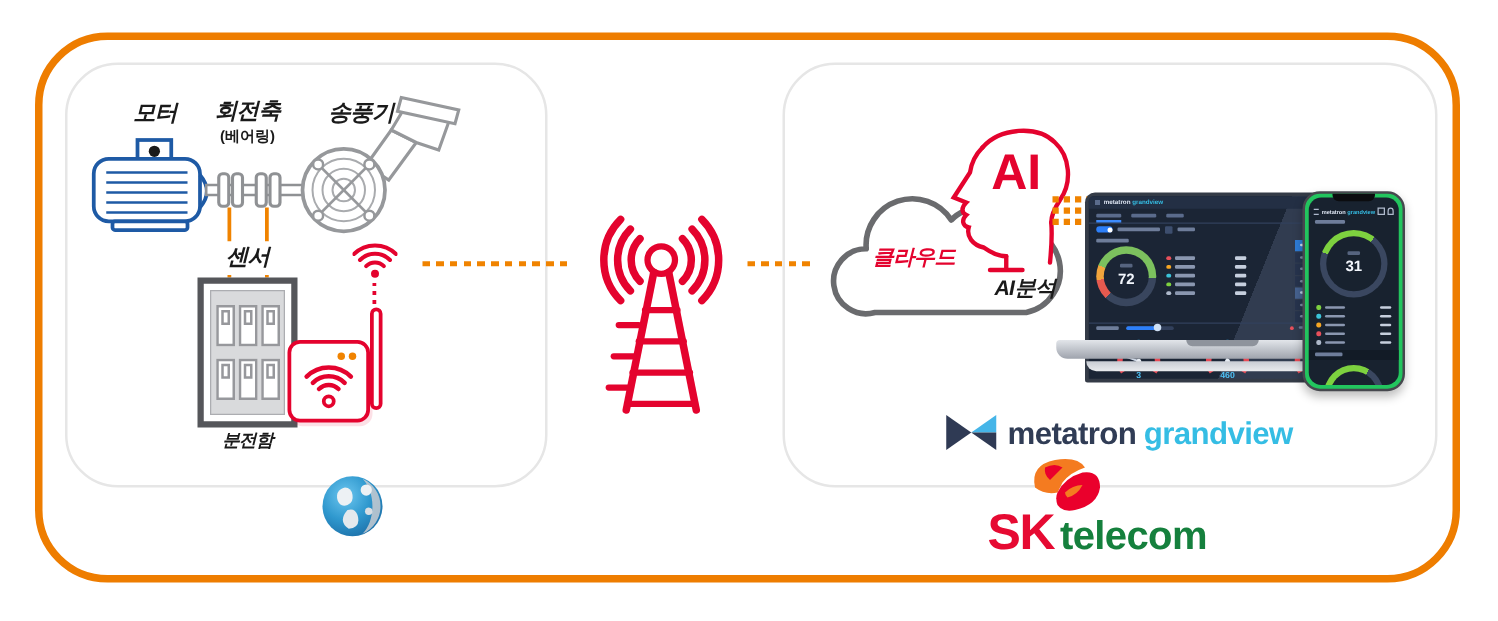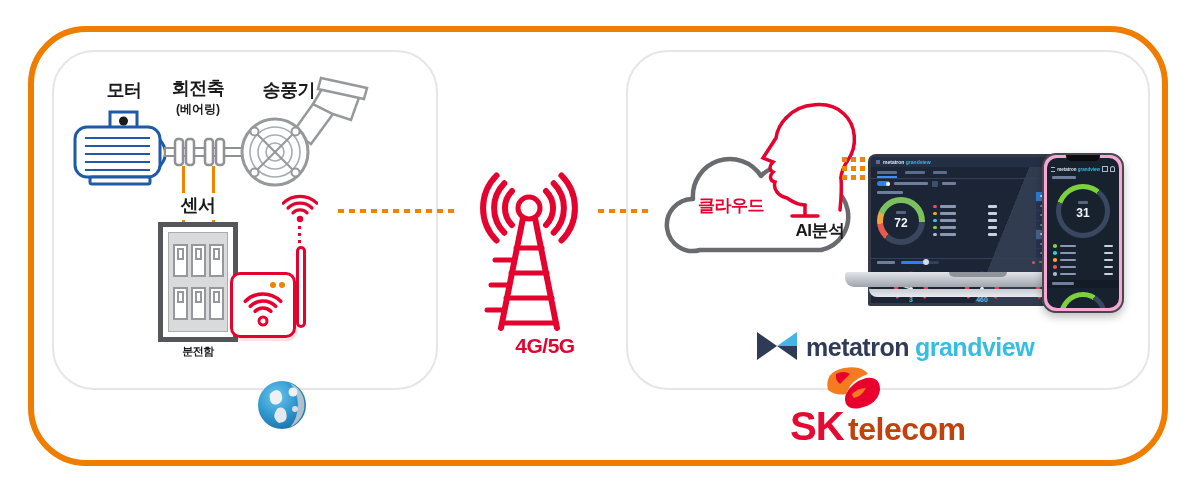--- a/index.html
+++ b/index.html
@@ -1,21 +1,21 @@
 <!DOCTYPE html>
 <html><head>
 <meta charset="utf-8">
 <style>
   html,body{margin:0;padding:0;background:#fff;}
   body{font-family:"Liberation Sans","DejaVu Sans",sans-serif;}
   .stage{position:relative;width:1198px;height:497px;background:#fff;overflow:hidden;}
   .ab{position:absolute;}
   .outer-frame{left:28px;top:26px;width:1140px;height:440px;border:6px solid #EE7D00;border-radius:58px;box-sizing:border-box;}
   .panel{border:2px solid #E6E6E6;border-radius:42px;box-sizing:border-box;background:#fff;}
-  .lbl{font-weight:800;color:#1A1A1A;font-size:18px;text-align:center;letter-spacing:-0.5px;}
+  .lbl{font-weight:800;color:#1A1A1A;font-size:18px;text-align:center;letter-spacing:-0.5px;font-style:italic;}
   .lbl-sm{font-weight:700;color:#1A1A1A;font-size:12px;text-align:center;}
   .red{color:#E4032E;}
   .dash-o{height:4px;background:repeating-linear-gradient(90deg,#F08300 0 6px,transparent 6px 11px);}
   .vline{width:3px;background:#F08300;}
   .vdot{width:3px;background:repeating-linear-gradient(180deg,#F08300 0 3px,transparent 3px 6px);}
   .vdot-red{width:3px;background:repeating-linear-gradient(180deg,#E4032E 0 3px,transparent 3px 7px);}
   
   .dist-outer{border:5px solid #55565A;background:#fff;box-sizing:border-box;}
   .dist-inner{margin:5px;background:#D9DADC;border:1px solid #ACADB1;height:calc(100% - 10px);box-sizing:border-box;display:flex;flex-direction:column;justify-content:space-evenly;align-items:center;}
   .dist-row{display:flex;gap:3px;}
@@ -49,27 +49,27 @@
   .leg-dot{width:3.5px;height:3.5px;border-radius:50%;flex:none;}
   .leg-b1{width:16px;height:2.5px;background:#8A97B0;border-radius:1px;}
   .leg-b2{width:9px;height:2.5px;background:#C6CFDE;border-radius:1px;margin-left:auto;}
   .rlist{width:52px;flex:none;display:flex;flex-direction:column;gap:1px;padding-top:1px;}
   .rrow{height:8.5px;background:#27344E;display:flex;align-items:center;padding:0 4px;}
   .rrow i{display:block;width:26px;height:2px;background:#7D8BA6;border-radius:1px;}
   .meterval{fill:#4FC3F7;font-size:7px;font-weight:700;text-anchor:middle;font-family:"Liberation Sans",sans-serif;}
   .lt-base{background:linear-gradient(#E2E5EA,#9FA4AD);border-radius:3px 3px 9px 9px;position:relative;}
   .lt-base:after{content:"";position:absolute;left:50%;top:0;transform:translateX(-50%);width:58px;height:5px;background:#8E939C;border-radius:0 0 5px 5px;}
   
-  .phone{background:#f9a8d4;border:2px solid #46484E;border-radius:14px;box-sizing:border-box;box-shadow:0 4px 8px rgba(0,0,0,.25);}
+  .phone{background:#22c55e;border:2px solid #46484E;border-radius:14px;box-sizing:border-box;box-shadow:0 4px 8px rgba(0,0,0,.25);}
   .ph-screen{margin:3px;width:72px;height:150px;background:#18222F;border-radius:10px;overflow:hidden;position:relative;}
   .ph-notch{position:absolute;left:50%;transform:translateX(-50%);top:0;width:34px;height:6px;background:#0B0C0F;border-radius:0 0 5px 5px;z-index:3;}
   .logo-txt-navy{color:#303C55;font-weight:600;font-size:25px;letter-spacing:-0.5px;}
   .logo-txt-cyan{color:#35BDE4;font-weight:600;font-size:25px;letter-spacing:-0.5px;}
   .sk-red{color:#E60A32;font-weight:800;font-size:40px;letter-spacing:-1px;}
-  .sk-orange{color:#c2410c;font-weight:700;font-size:32px;letter-spacing:-0.5px;}
+  .sk-orange{color:#15803d;font-weight:700;font-size:32px;letter-spacing:-0.5px;}
   .dy-blue{color:#1B4CA1;font-weight:800;font-size:40px;letter-spacing:1px;}
 </style>
 </head>
 <body>
 
 <div class="stage">
 
   <div class="ab outer-frame"></div>
   <div class="ab panel" style="left:52px;top:50px;width:386px;height:340px;"></div>
   <div class="ab panel" style="left:626px;top:50px;width:524px;height:340px;"></div>
@@ -147,21 +147,21 @@
           </div>
         <div class="breaker">
             <i></i>
           </div>
         <div class="breaker">
             <i></i>
           </div>
       </div>
     </div>
   </div>
-  <div class="ab lbl" style="left:156px;top:344px;width:84px;font-size:11px;">분전함</div>
+  <div class="ab lbl" style="left:156px;top:344px;width:84px;font-size:14px;">분전함</div>
 
   <svg class="ab" style="left:282px;top:190px;" width="36" height="34" viewBox="0 0 36 34">
     <g stroke="#E4032E" stroke-width="3.2" fill="none" stroke-linecap="round">
       <path d="M10.9,22.9 A10 10 0 0 1 25.1,22.9"></path>
       <path d="M6.0,18.0 A17 17 0 0 1 30.0,18.0"></path>
       <path d="M1.2,13.2 A24 24 0 0 1 34.8,13.2"></path>
     </g>
     <circle cx="18" cy="29" r="3.2" fill="#E4032E"></circle>
   </svg>
   <div class="ab vdot-red" style="left:298px;top:226px;height:20px;"></div>
@@ -196,35 +196,35 @@
       <line x1="26" y1="117" x2="42" y2="117" stroke-width="5"></line>
       <line x1="22" y1="142" x2="38" y2="142" stroke-width="5"></line>
       <path d="M47,23 A24 24 0 0 0 47,57" stroke-width="6"></path>
       <path d="M39.3,15.3 A35 35 0 0 0 39.3,64.7" stroke-width="6"></path>
       <path d="M31.5,7.5 A46 46 0 0 0 31.5,72.5" stroke-width="6"></path>
       <path d="M81,23 A24 24 0 0 1 81,57" stroke-width="6"></path>
       <path d="M88.7,15.3 A35 35 0 0 1 88.7,64.7" stroke-width="6"></path>
       <path d="M96.5,7.5 A46 46 0 0 1 96.5,72.5" stroke-width="6"></path>
     </g>
   </svg>
-  <div class="ab lbl red" style="left:495px;top:334px;width:100px;font-size:21px;">4G/5G</div>
 
   <svg class="ab" style="left:655px;top:128px;" width="215" height="130" viewBox="0 0 215 130">
     <path d="M45,122 a26,26 0 1 1 -7,-51 a37,37 0 0 1 68,-23 a28,28 0 0 1 46,7 a27,27 0 1 1 14,67 z" fill="#fff" stroke="#6A6B6E" stroke-width="4.5" stroke-linejoin="round"></path>
   </svg>
 
   <svg class="ab" style="left:742px;top:98px;" width="118" height="122" viewBox="0 0 118 122">
     <path d="M44,20 C58,4 88,2 102,16 C114,27 116,48 106,62 C102,68 99,74 99,80 L98,112 L63,112 L63,107 C58,107 52,105 45,100 C36,98 31,91 33,84 C28,83 27,78 31,74 C27,72 27,68 31,64 L21,60 L34,40 C35,33 38,26 44,20 Z" fill="#fff" stroke="none"></path>
     <g fill="none" stroke="#E4032E" stroke-width="3.5" stroke-linecap="round">
       <path d="M44,20 C58,4 88,2 102,16 C114,27 116,48 106,62 C102,68 99,74 99,80"></path>
       <path d="M44,20 C38,26 35,33 34,40 L21,60 L31,64 C27,68 27,72 31,74 C27,78 28,83 33,84 C31,91 36,98 45,100 C52,105 58,107 63,107"></path>
       <path d="M63,107 L63,118 M50,118 L76,118"></path>
       <path d="M99,80 C100,92 99,102 98,112"></path>
     </g>
   </svg>
+  <div class="ab red" style="left:778px;top:116px;width:70px;text-align:center;font-size:40px;font-weight:800;">AI</div>
   <div class="ab lbl red" style="left:686px;top:194px;width:90px;font-size:17px;">클라우드</div>
   <div class="ab lbl" style="left:775px;top:219px;width:90px;font-size:17px;">AI분석</div>
 
   <div class="ab omat" style="left:842px;top:157px;">
     <span></span>
       <span></span>
       <span></span>
       <span></span>
     <span></span>
       <span></span>

